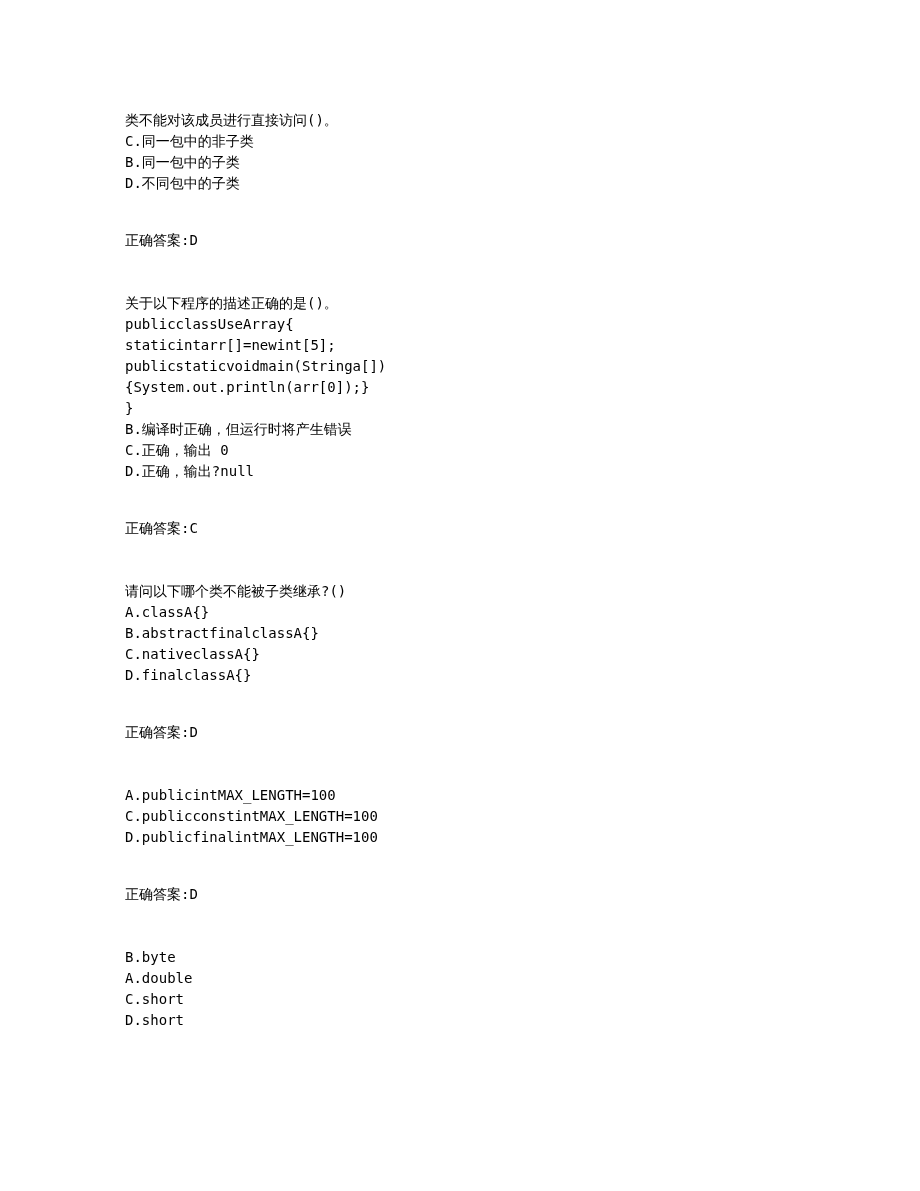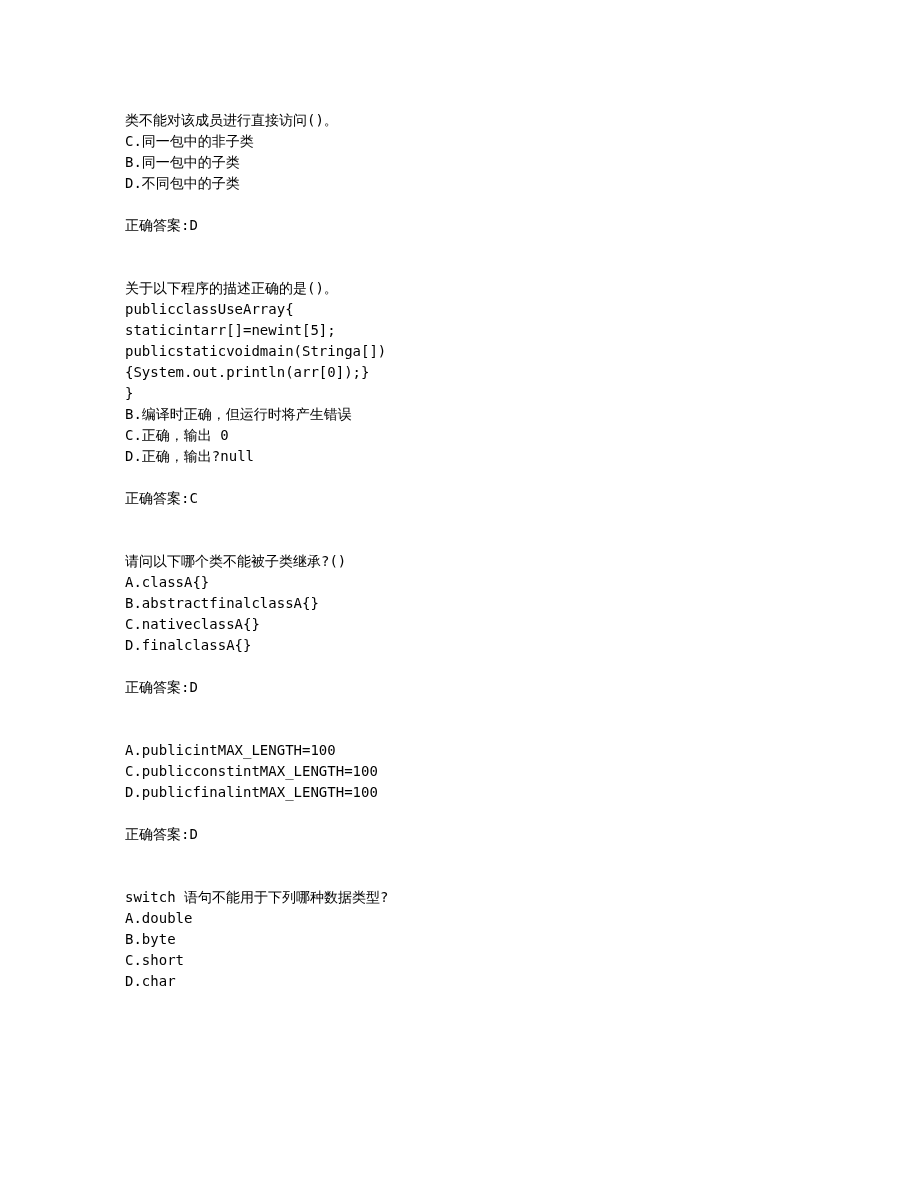--- a/index.html
+++ b/index.html
@@ -18,21 +18,21 @@
       padding: 110px 125px 0 125px;
     }
     .question-block {
       margin-bottom: 42px;
     }
     .line {
       display: block;
       white-space: pre;
     }
     .answer-label {
-      margin-top: 21px;
+      margin-top: 36px;
       display: block;
     }
   </style>
 </head>
 <body>
 
 <div class="question-block">
   <span class="line">类不能对该成员进行直接访问()。</span>
   <span class="line">C.同一包中的非子类</span>
   <span class="line">B.同一包中的子类</span>
@@ -63,18 +63,17 @@
 </div>
 
 <div class="question-block">
   <span class="line">A.publicintMAX_LENGTH=100</span>
   <span class="line">C.publicconstintMAX_LENGTH=100</span>
   <span class="line">D.publicfinalintMAX_LENGTH=100</span>
   <span class="line answer-label">正确答案:D</span>
 </div>
 
 <div class="question-block">
-  <span class="line">switch 语句不能用于下列哪种数据类型?</span>
+  <span class="line">B.byte</span>
   <span class="line">A.double</span>
-  <span class="line">B.byte</span>
   <span class="line">C.short</span>
-  <span class="line">D.char</span>
+  <span class="line">D.short</span>
 </div>
 
 </body></html>

